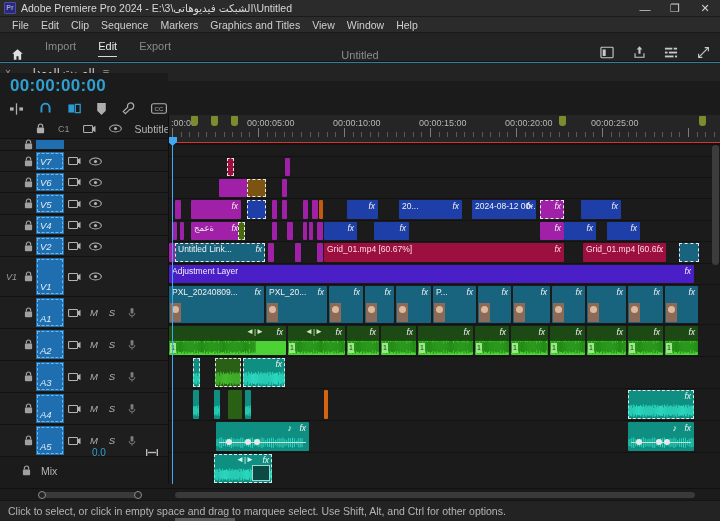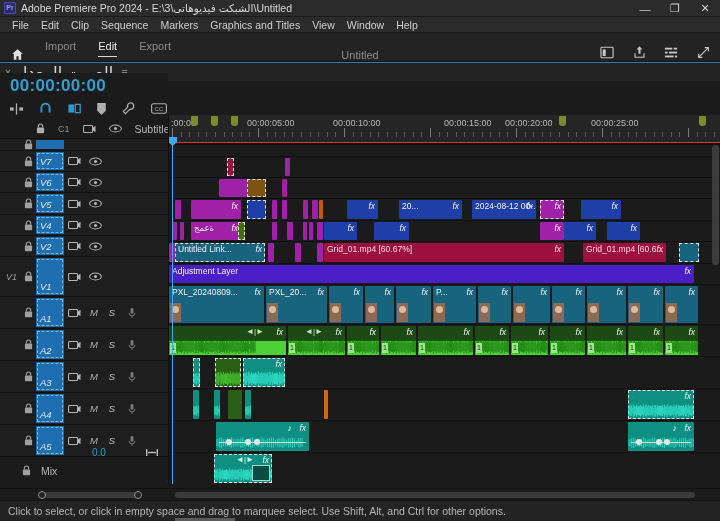--- a/index.html
+++ b/index.html
@@ -36,21 +36,21 @@
   .mode-tab{padding:0 11px;height:29px;line-height:29px;font-size:11px;color:#8a8a8a;position:relative;}
   .mode-tab.active{color:#e8e8e8;}
   .mode-tab.active:after{content:"";position:absolute;left:11px;right:11px;bottom:4px;height:1.5px;background:#d8d8d8;}
   .proj-title{position:absolute;left:0;right:0;text-align:center;font-size:11px;color:#8c8c8c;pointer-events:none;}
   .hdr-right{margin-left:auto;display:flex;align-items:center;padding-right:8px;gap:14px;z-index:2;}
   .hdr-ico{width:18px;height:18px;display:flex;align-items:center;justify-content:center;color:#c8c8c8;}
   
   .tl-panel{height:438px;background:#1b1b1b;border-top:1.5px solid #2d7fa8;position:relative;}
   .tl-tabbar{height:18px;background:#232323;display:flex;align-items:center;padding-left:5px;gap:5px;}
   .tl-x{color:#9a9a9a;font-size:10px;}
-  .tl-tabname{font-size:16px;color:#d8d8d8;direction:rtl;}
+  .tl-tabname{font-size:11px;color:#d8d8d8;direction:rtl;margin-left:12px;}
   .tl-menu-ico{color:#9a9a9a;font-size:11px;margin-left:3px;}
   .tl-body{display:flex;height:403px;align-items:flex-end;}
   
   .tl-head{width:168px;flex:none;background:#1b1b1b;position:relative;}
   .tc-big{color:#2f9fd0;font-size:17px;font-weight:bold;padding:3px 0 2px 10px;letter-spacing:.3px;
           font-family:"Liberation Sans",sans-serif;}
   .tool-row{display:flex;align-items:center;height:21px;padding-left:10px;gap:16px;}
   .tool-row2{display:flex;align-items:center;height:19px;padding-left:36px;gap:13px;}
   .ti{color:#aeaeae;display:flex;align-items:center;justify-content:center;}
   .ti.on{color:#2d9ad4;}
@@ -533,21 +533,21 @@
         <span class="subt" style="margin-left:7px">Mix</span>
       </div>
     </div>
 
     <div class="tl-tracks">
       <div class="ruler" id="ruler">
         <div class="redbar"></div>
       <div class="lbl" style="left: 2px;">:00:00</div>
           <div class="lbl" style="left: 78px;">00:00:05:00</div>
           <div class="lbl" style="left: 164px;">00:00:10:00</div>
-          <div class="lbl" style="left: 250px; margin-left: 25px;">00:00:15:00</div>
+          <div class="lbl" style="left: 250px;">00:00:15:00</div>
           <div class="lbl" style="left: 336px;">00:00:20:00</div>
           <div class="lbl" style="left: 422px;">00:00:25:00</div>
           <div class="tkM" style="left: 3px;"></div>
           <div class="tk" style="left: 11.6px;"></div>
           <div class="tk" style="left: 20.2px;"></div>
           <div class="tk" style="left: 28.8px;"></div>
           <div class="tk" style="left: 37.4px;"></div>
           <div class="tk" style="left: 46px;"></div>
           <div class="tk" style="left: 54.6px;"></div>
           <div class="tk" style="left: 63.2px;"></div>

